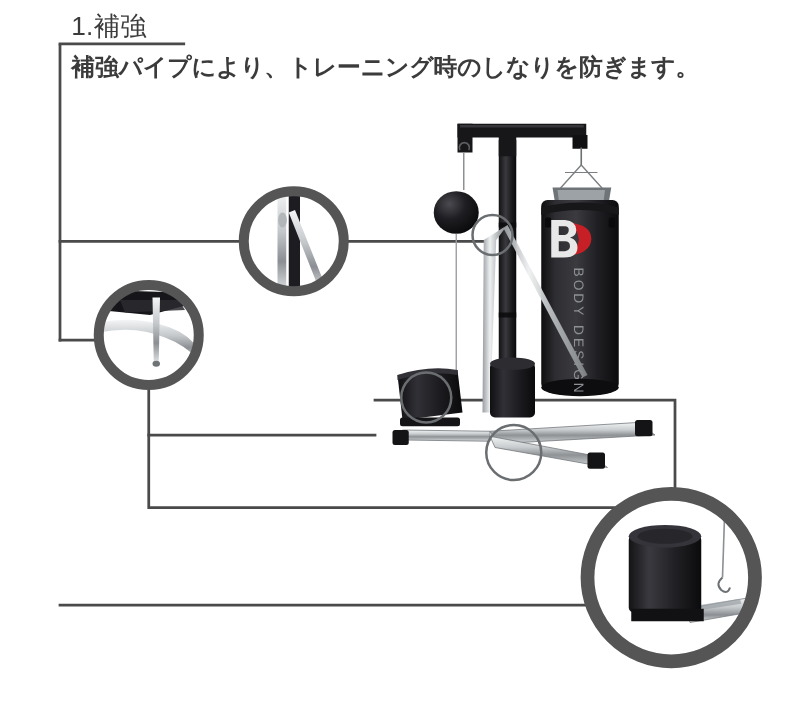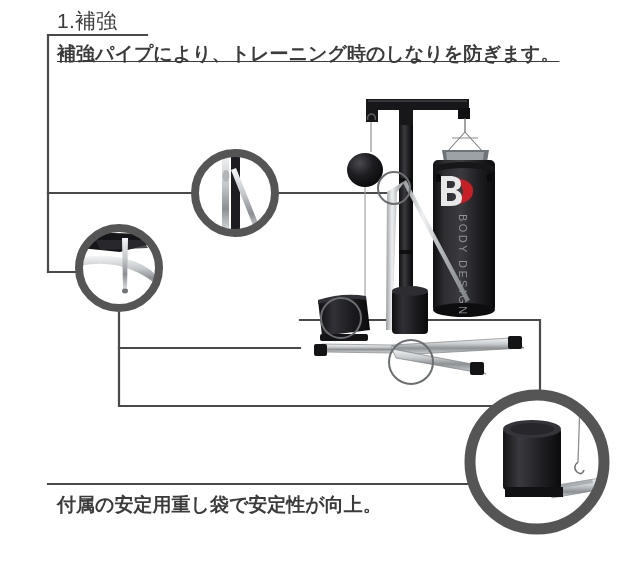--- a/index.html
+++ b/index.html
@@ -26,21 +26,21 @@
     letter-spacing: 0.2px;
     white-space: nowrap;
   }
   .callout-body {
     position: absolute;
     font-weight: bold;
     color: #3b3b3b;
     white-space: nowrap;
   }
   #h1 { left: 57px; top: 7px;  font-size: 21px; }
-  #b1 { left: 57px; top: 41px; font-size: 19px; text-decoration: underline; }
+  #b1 { left: 57px; top: 41px; font-size: 19px; }
   #h2 { left: 57px; top: 451px; font-size: 21px; }
   #b2 { left: 57px; top: 492px; font-size: 19px; }
 
   
   .layer {
     position: absolute;
     left: 0; top: 0;
     width: 640px;
     height: 565px;
   }
@@ -286,16 +286,15 @@
     <g fill="none" stroke="#6b6e71" stroke-width="2">
       <circle cx="394" cy="188" r="16"></circle>
       <circle cx="411" cy="362" r="22"></circle>
       <circle cx="341" cy="318" r="20"></circle>
     </g>
   </svg>
 
   <div id="text-layer" class="layer" style="pointer-events:none;">
     <div class="callout-heading" id="h1">1.補強</div>
     <div class="callout-body" id="b1">補強パイプにより、トレーニング時のしなりを防ぎます。</div>
-    <div class="callout-body" id="b2">付属の安定用重し袋で安定性が向上。</div>
   </div>
 
 </div>
 
 </body></html>

